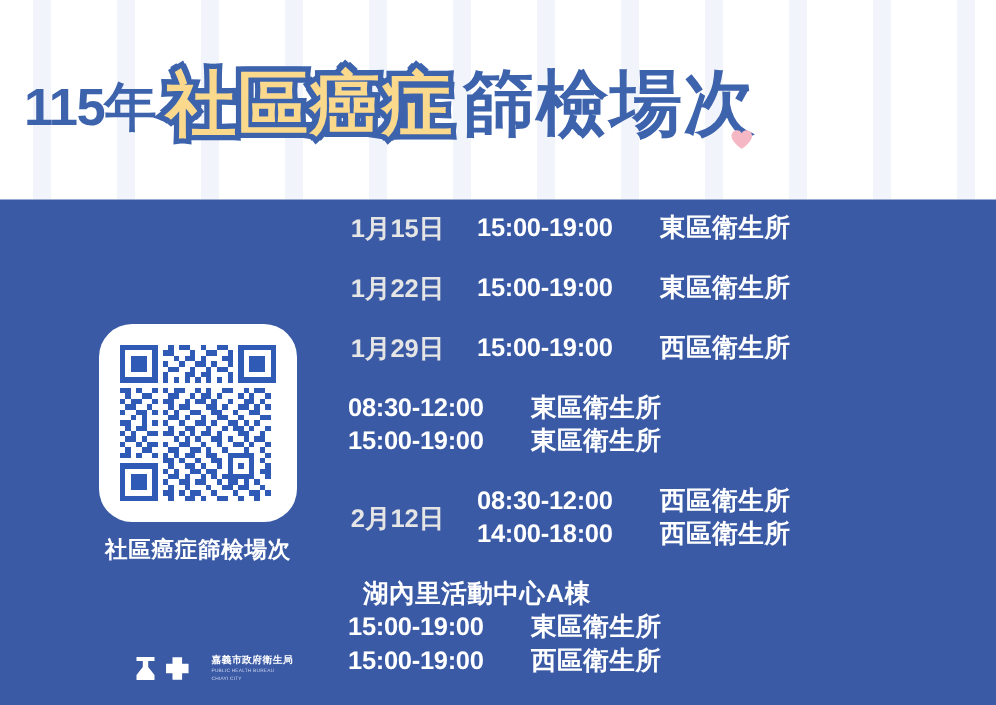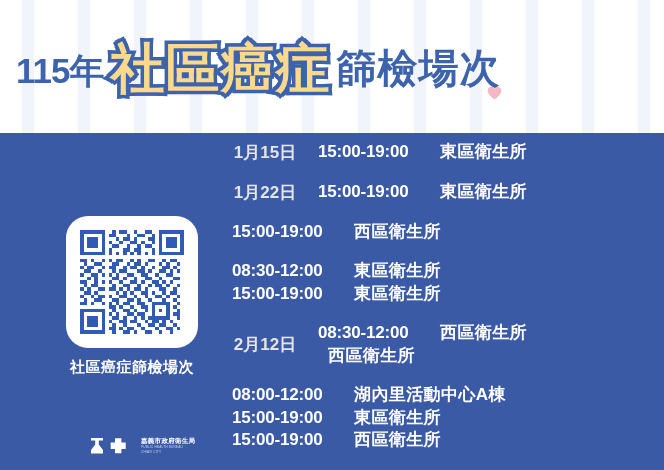--- a/index.html
+++ b/index.html
@@ -48,36 +48,36 @@
   .t-year {
     font-size: 35px;
     font-weight: bold;
     color: #3d63ad;
     letter-spacing: -1px;
     margin-right: 7px;
     position: relative;
     top: 5px;
   }
   .t-hl {
-    font-size: 54px;
+    font-size: 47px;
     font-weight: bold;
     color: #fbd98c;
     letter-spacing: 1px;
     position: relative;
     top: 3px;
     -webkit-text-stroke: 7px #3d63ad;
     paint-order: stroke fill;
     text-shadow:
        3px 0 0 #3d63ad, -3px 0 0 #3d63ad,
        0 3px 0 #3d63ad, 0 -3px 0 #3d63ad,
        3px 3px 0 #3d63ad, -3px -3px 0 #3d63ad,
        3px -3px 0 #3d63ad, -3px 3px 0 #3d63ad;
   }
   .t-brush {
-    font-size: 40px;
+    font-size: 48px;
     font-weight: bold;
     color: #3d63ad;
     letter-spacing: 1px;
     margin-left: 6px;
     position: relative;
     top: 2px;
   }
   #heart-accent {
     position: absolute;
     left: 487px;
@@ -468,20 +468,21 @@
         <div class="sched-row">
           <div class="col-date">1月22日</div>
           <div class="col-slots">
             <div class="slot">
               <span class="slot-time">15:00-19:00</span>
               <span class="slot-place">東區衛生所</span>
             </div>
           </div>
         </div>
         <div class="sched-row">
+          <div class="col-date">1月29日</div>
           <div class="col-slots">
             <div class="slot">
               <span class="slot-time">15:00-19:00</span>
               <span class="slot-place">西區衛生所</span>
             </div>
           </div>
         </div>
         <div class="sched-row">
           <div class="col-slots">
             <div class="slot">
@@ -495,28 +496,28 @@
           </div>
         </div>
         <div class="sched-row">
           <div class="col-date">2月12日</div>
           <div class="col-slots">
             <div class="slot">
               <span class="slot-time">08:30-12:00</span>
               <span class="slot-place">西區衛生所</span>
             </div>
             <div class="slot">
+              <span class="slot-time">14:00-18:00</span>
               <span class="slot-place">西區衛生所</span>
             </div>
           </div>
         </div>
         <div class="sched-row">
           <div class="col-slots">
             <div class="slot">
-              <span class="slot-time">08:00-12:00</span>
               <span class="slot-place">湖內里活動中心A棟</span>
             </div>
             <div class="slot">
               <span class="slot-time">15:00-19:00</span>
               <span class="slot-place">東區衛生所</span>
             </div>
             <div class="slot">
               <span class="slot-time">15:00-19:00</span>
               <span class="slot-place">西區衛生所</span>
             </div>

